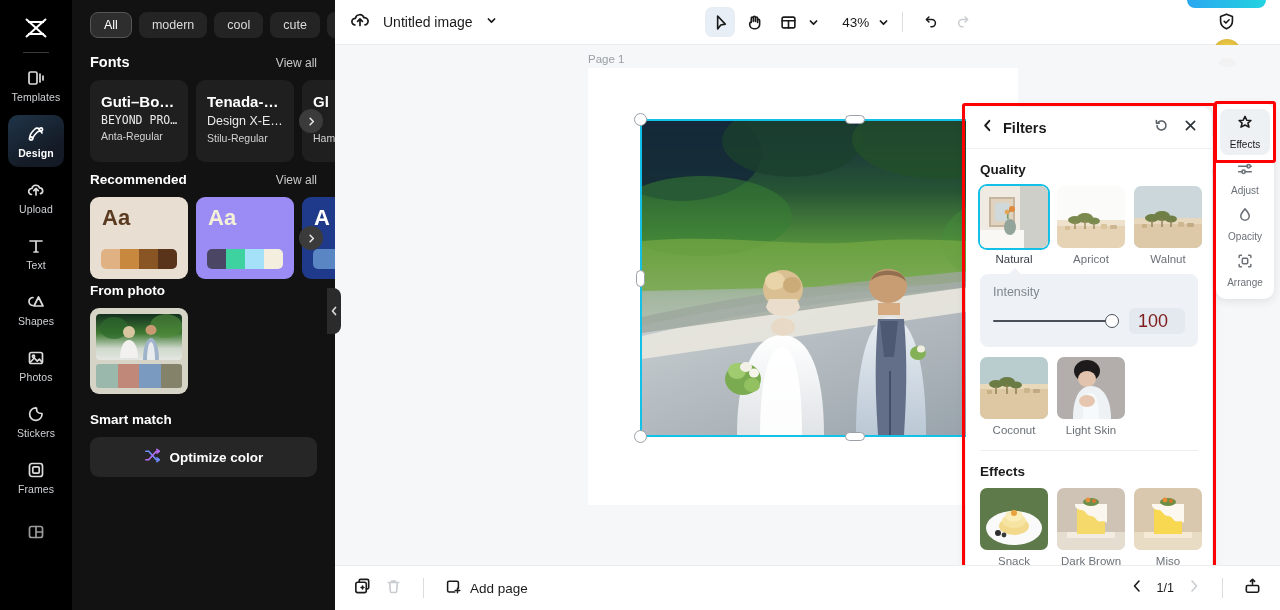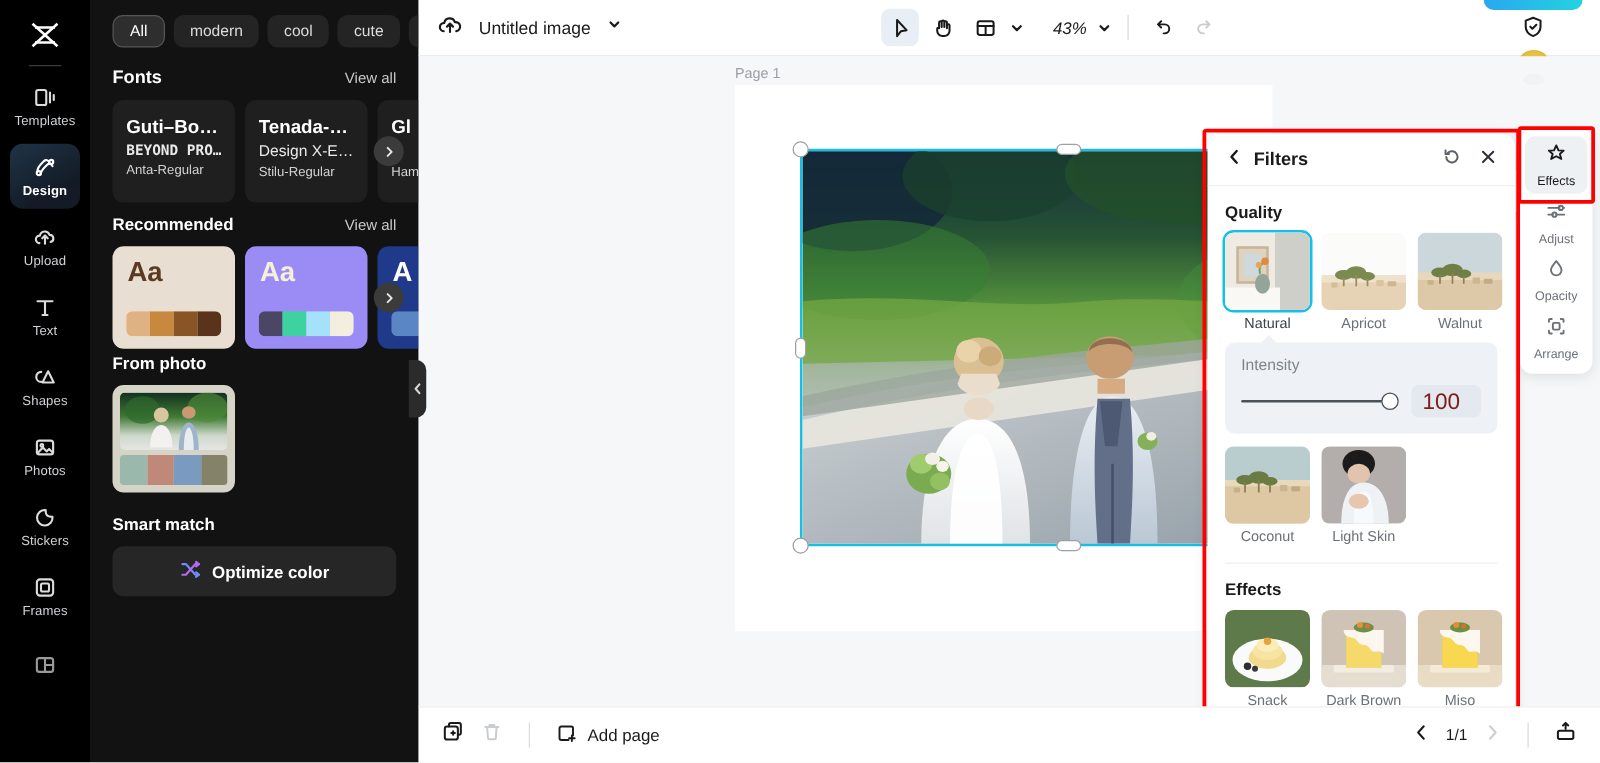--- a/index.html
+++ b/index.html
@@ -53,21 +53,21 @@
   .sec-sub { color: #ffffff; font-size: 13.5px; font-weight: bold; }
   .viewall { color: #c9c9c9; font-size: 12px; cursor: pointer; margin-left: 30px; }
   .cards { display: flex; gap: 8px; margin-top: 10px; position: relative; }
   .fcard {
     width: 98px; height: 82px; background: #1f1f1f; border-radius: 9px;
     padding: 13px 11px 0; flex: 0 0 98px; cursor: pointer; overflow: hidden;
   }
   .fcard .l1 { color:#fff; font-size: 15px; font-weight: bold; line-height: 1.25; white-space: nowrap; overflow: hidden; }
   .fcard .l2 { color:#eaeaea; font-size: 12.5px; line-height: 1.5; white-space: nowrap; overflow: hidden; }
   .fcard .l3 { color:#d2d2d2; font-size: 10.5px; line-height: 1.5; white-space: nowrap; overflow: hidden; }
-  .fcard .l2.mono { font-family: "DejaVu Sans Mono", monospace; font-size: 11.5px; font-weight: bold; }
+  .fcard .l2.mono { font-family: "DejaVu Sans Mono", monospace; font-size: 11.5px; font-weight: normal; }
 
   .ccard { width: 98px; height: 82px; border-radius: 9px; flex: 0 0 98px;
            position: relative; cursor: pointer; overflow:hidden; padding: 10px 0 0 12px; }
   .ccard .aa { font-size: 22px; font-weight: bold; line-height: 1; }
   .ccard .sw { position:absolute; left: 11px; bottom: 10px; width: 76px; height: 20px;
                border-radius: 5px; overflow: hidden; display: flex; }
   .ccard .sw i { flex: 1 1 0; }
 
   .arrow-r {
     position: absolute; width: 24px; height: 24px; border-radius: 50%;
@@ -99,21 +99,21 @@
   
   .main { flex: 1 1 auto; height: 610px; display:flex; flex-direction: column; background:#fff; position: relative; }
 
   .topbar { height: 45px; background:#fff; display:flex; align-items:center; padding: 0 14px;
             border-bottom: 1px solid #ececec; flex: 0 0 45px; }
   .tb-left { display:flex; align-items:center; gap: 12px; }
   .doc-title { font-size: 14px; color:#1a1a1a; }
   .tb-center { display:flex; align-items:center; gap: 4px; margin: 0 auto; }
   .tb-btn { width: 30px; height: 30px; border-radius: 7px; display:flex; align-items:center; justify-content:center; cursor:pointer; }
   .tb-btn.on { background: #e7eef5; }
-  .zoom-val { font-size: 13.5px; color:#1a1a1a; margin-left: 18px; font-style: italic; }
+  .zoom-val { font-size: 13.5px; color:#1a1a1a; margin-left: 18px; }
   .divider-v { width:1px; height: 20px; background:#dcdcdc; margin: 0 8px; }
   .tb-right { display:flex; align-items:center; gap: 3px; flex-direction: column; }
   .export-btn {
     height: 31px; padding: 0 18px; border-radius: 8px;
     background: linear-gradient(90deg,#2aa7f0,#23d3e0);
     color:#fff; font-size: 13.5px; font-weight: bold;
     display:flex; align-items:center; cursor:pointer; border:none;
   }
   .avatar { width: 28px; height: 28px; border-radius:50%; overflow:hidden; cursor:pointer;
             background: radial-gradient(circle at 50% 35%, #f3d34a 0%, #e0b93d 45%, #2a8ad4 100%); position:relative; }

